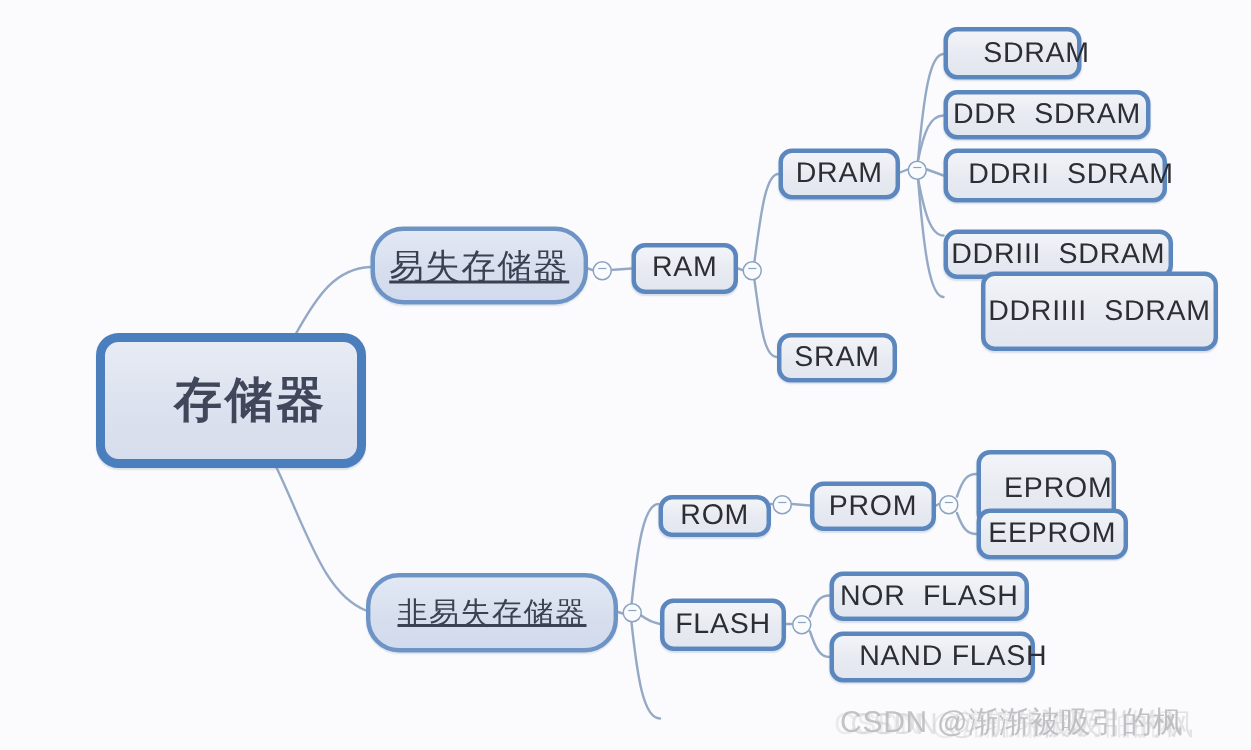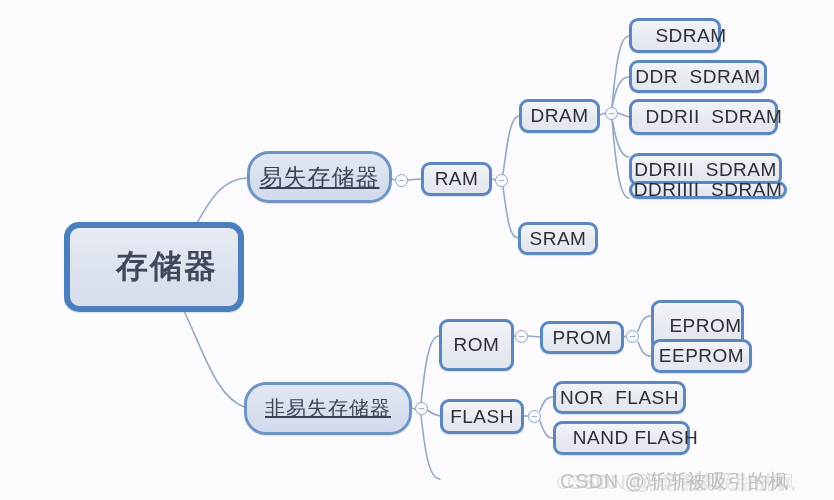--- a/index.html
+++ b/index.html
@@ -142,25 +142,25 @@
   </div>
   <div class="node" style="left:629px; top:60px; width:138px; height:33px;">
     <span>DDR  SDRAM</span>
   </div>
   <div class="node" style="left:629px; top:99px; width:149px; height:36px;padding-left:21px;">
     <span>DDRII  SDRAM</span>
   </div>
   <div class="node" style="left:629px; top:141px; width:153px; height:33px;margin-top:12px;">
     <span>DDRIII  SDRAM</span>
   </div>
-  <div class="node" style="left:629px; top:181px; width:158px; height:18px;">
+  <div class="node" style="left:654px; top:181px; width:158px; height:53px;">
     <span>DDRIIII  SDRAM</span>
   </div>
 
-  <div class="node" style="left:439px; top:319px; width:75px; height:52px;">
+  <div class="node" style="left:439px; top:330px; width:75px; height:28px;">
     <span>ROM</span>
   </div>
   <div class="node" style="left:540px; top:321px; width:84px; height:33px;">
     <span>PROM</span>
   </div>
   <div class="node" style="left:651px; top:300px; width:93px; height:51px;padding-left:16px;">
     <span>EPROM</span>
   </div>
   <div class="node" style="left:651px; top:339px; width:101px; height:34px;">
     <span>EEPROM</span>

